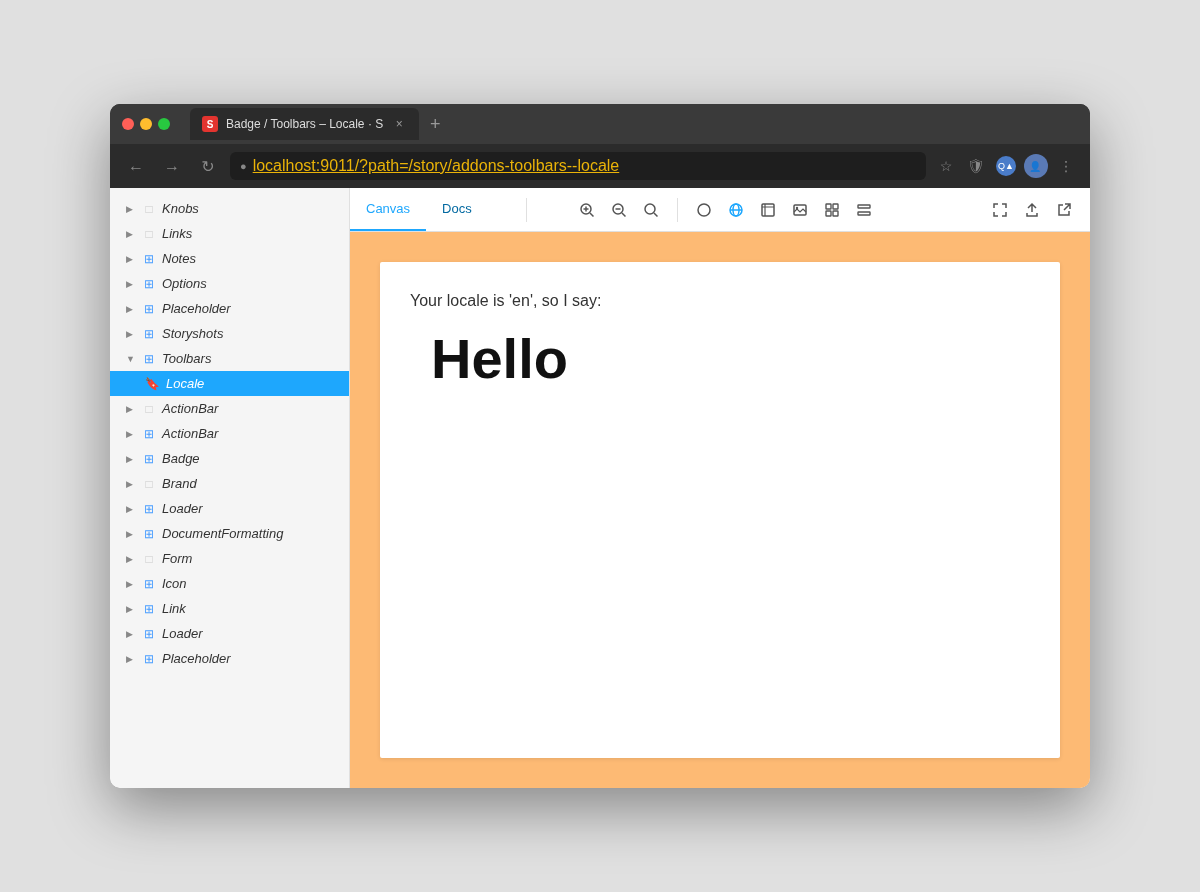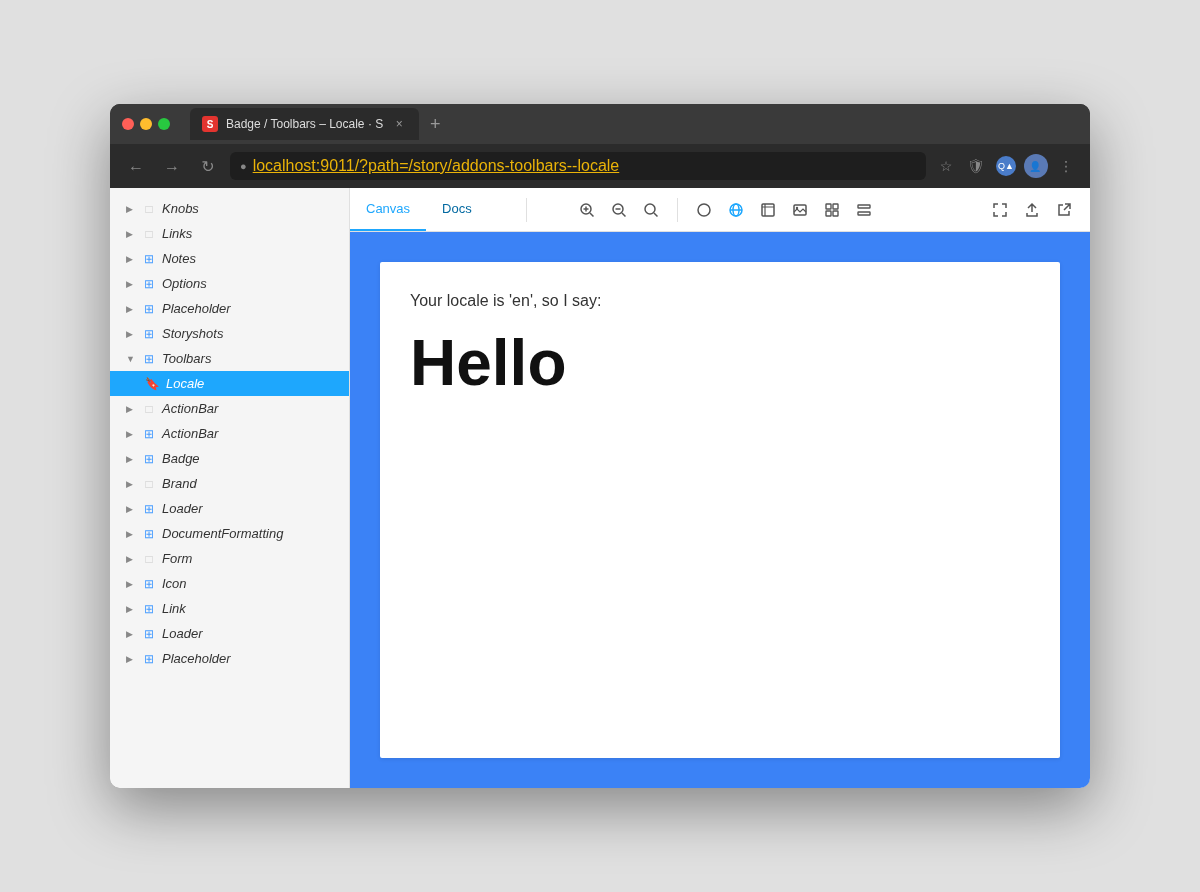--- a/index.html
+++ b/index.html
@@ -235,39 +235,40 @@
       align-items: center;
       gap: 4px;
       padding: 0 12px;
     }
 
     
     .canvas-frame {
       flex: 1;
       padding: 0;
       display: flex;
-      background: #3b82f6;
+      background: #fdba74;
     }
     .story-frame {
       background: white;
       margin: 30px;
       flex: 1;
       padding: 30px;
       border-radius: 2px;
       box-shadow: 0 1px 4px rgba(0,0,0,0.1);
     }
     .story-subtitle {
       font-size: 16px;
       color: #333;
       margin-bottom: 16px;
     }
     .story-hello {
-      font-size: 64px;
+      font-size: 56px;
       font-weight: 700;
       color: #111;
+      margin-left: 21px;
     }
 
     
     .sidebar::-webkit-scrollbar { width: 6px; }
     .sidebar::-webkit-scrollbar-track { background: transparent; }
     .sidebar::-webkit-scrollbar-thumb { background: #ccc; border-radius: 3px; }
   </style>
 </head>
 <body>
 

